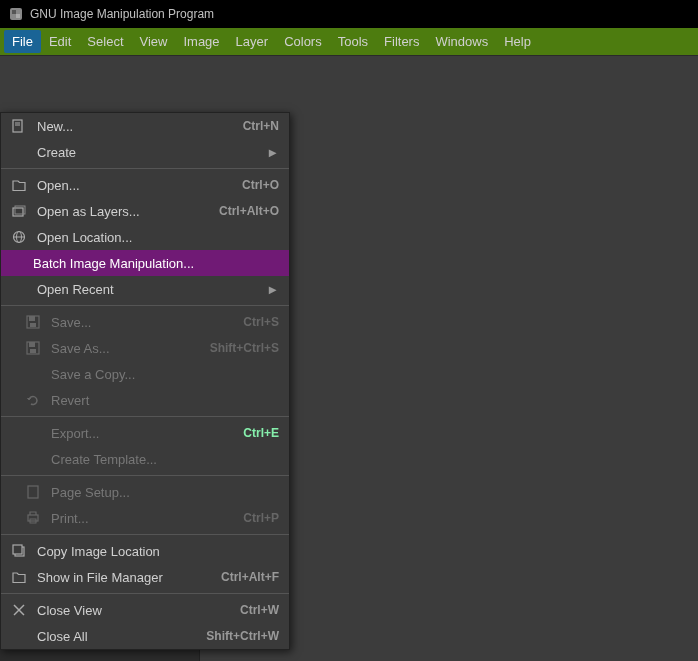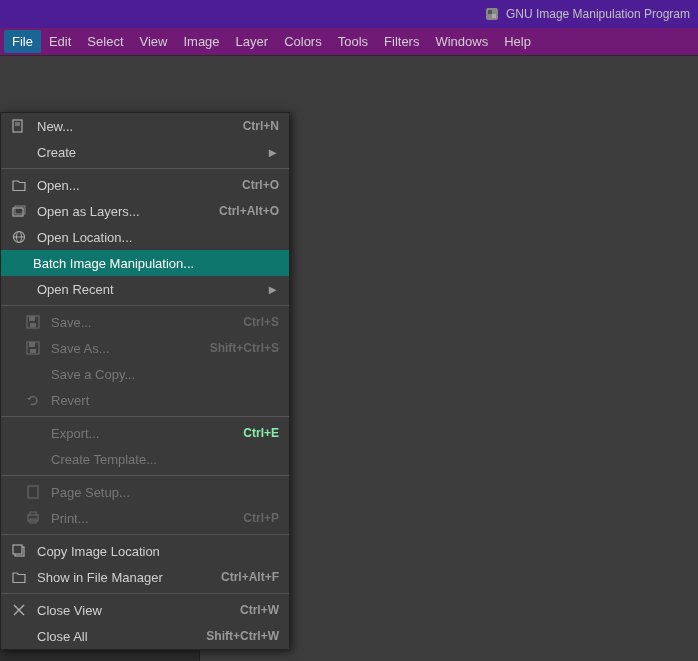--- a/index.html
+++ b/index.html
@@ -7,39 +7,38 @@
       width: 698px;
       height: 661px;
       background: #3c3c3c;
       font-family: 'Segoe UI', Arial, sans-serif;
       font-size: 13px;
       color: #d0d0d0;
       overflow: hidden;
     }
     
     .title-bar {
-      background: #4c1d95;
+      background: #000000;
       height: 28px;
       display: flex;
       align-items: center;
       padding: 0 8px;
       gap: 6px;
-      justify-content: flex-end;
     }
     .title-bar-icon {
       width: 16px;
       height: 16px;
     }
     .title-bar-text {
       font-size: 12px;
       color: #c0c0c0;
     }
     
     .menu-bar {
-      background: #701a75;
+      background: #4d7c0f;
       height: 28px;
       display: flex;
       align-items: center;
       padding: 0 4px;
       border-bottom: 1px solid #2a2a2a;
     }
     .menu-item {
       padding: 4px 8px;
       cursor: pointer;
       color: #d0d0d0;
@@ -65,21 +64,21 @@
       display: flex;
       align-items: center;
       padding: 5px 10px 5px 36px;
       cursor: pointer;
       color: #d0d0d0;
       font-size: 13px;
       position: relative;
       min-height: 26px;
     }
     .dropdown-item.highlighted {
-      background: #0f766e;
+      background: #701a75;
       color: #fff;
       padding-left: 32px;
     }
     .dropdown-item.disabled {
       color: #777;
       cursor: default;
       margin-left: 14px;
     }
     .dropdown-item .shortcut {
       margin-left: auto;

